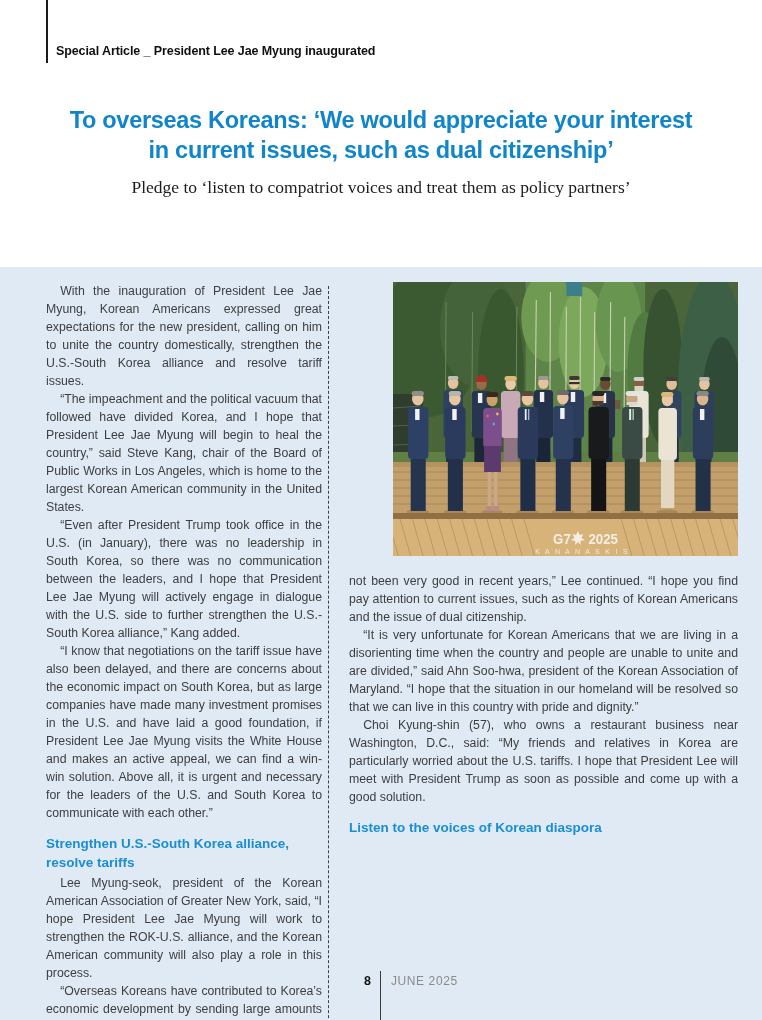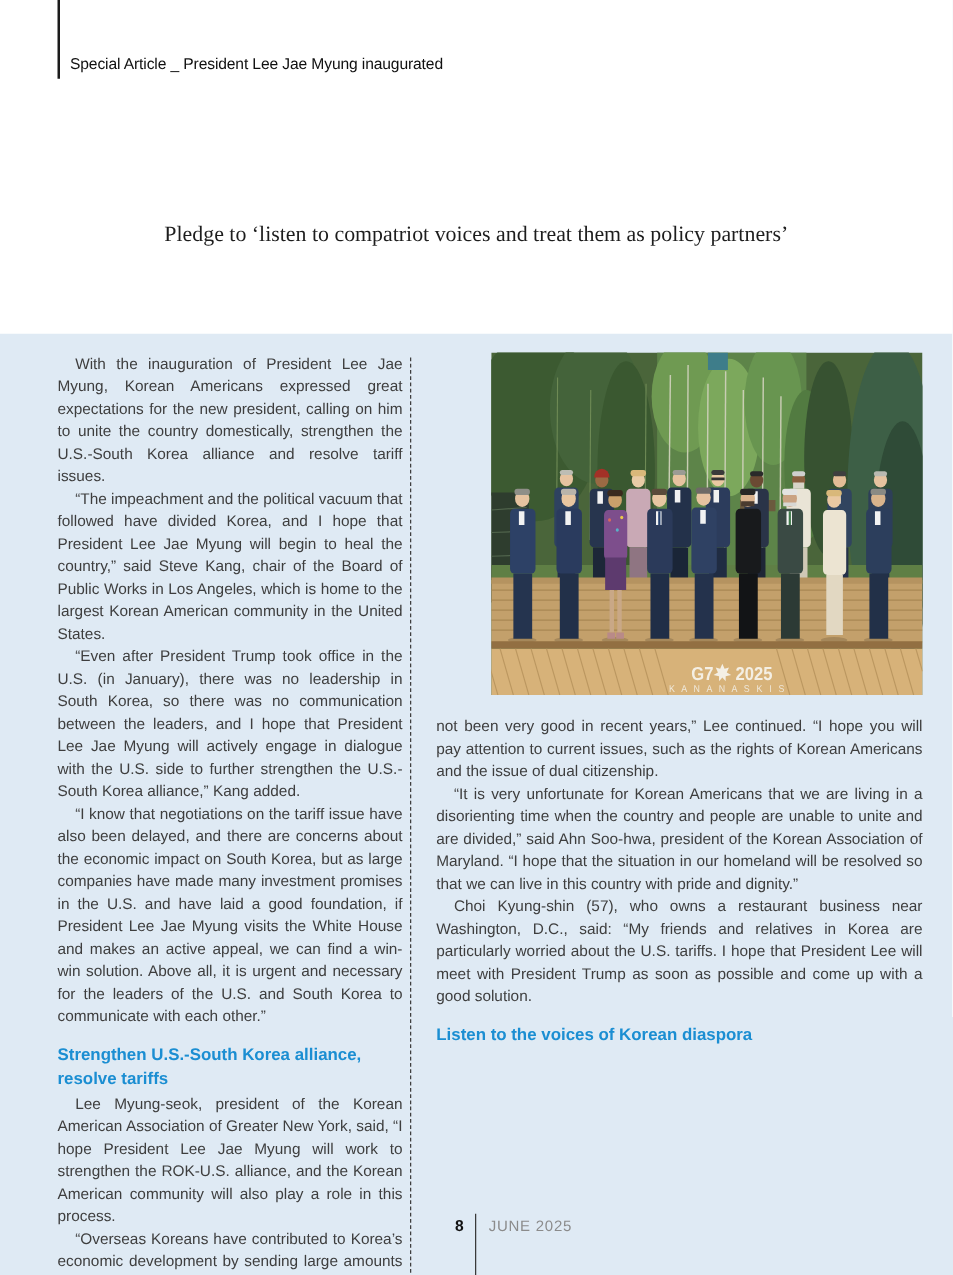--- a/index.html
+++ b/index.html
@@ -2,21 +2,21 @@
 <html><head>
 <meta charset="utf-8">
 <style>
   html,body { margin:0; padding:0; background:#ffffff; }
   .page {
     position:relative; width:762px; height:1020px; background:#ffffff;
     font-family:"Liberation Sans", sans-serif; overflow:hidden;
   }
   .top-rule { position:absolute; left:46px; top:0; width:2px; height:63px; background:#1b1b1b; }
   .kicker {
-    position:absolute; left:56px; top:44px; font-size:12.5px; font-weight:normal;
+    position:absolute; left:56px; top:44px; font-size:12.5px; font-weight:bold;
     color:#101010; letter-spacing:-0.1px;
   }
   .title {
     position:absolute; top:105px; left:20px; right:20px; margin:0; text-align:center;
     color:#1085ca; font-size:23.5px; line-height:30px; font-weight:bold; letter-spacing:-0.3px;
   }
   .subtitle {
     position:absolute; top:177px; left:0; width:100%; text-align:center;
     font-family:"Liberation Serif", serif; font-size:17.5px; color:#1d1d1d;
   }
@@ -46,20 +46,21 @@
   .issue { font-size:12px; color:#8b8b8b; letter-spacing:0.6px; padding-top:3px; }
 </style>
 </head>
 <body>
 
 <div class="page">
 
   <div class="top-rule"></div>
   <div class="kicker">Special Article _ President Lee Jae Myung inaugurated</div>
 
+  <h1 class="title"><span>To overseas Koreans: ‘We would appreciate your interest</span><br><span>in current issues, such as dual citizenship’</span></h1>
 
   <div class="subtitle">Pledge to ‘listen to compatriot voices and treat them as policy partners’</div>
 
   <div class="panel">
 
     <div class="col-left">
       <p class="body">With the inauguration of President Lee Jae Myung, Korean Americans expressed great expectations for the new president, calling on him to unite the country domestically, strengthen the U.S.-South Korea alliance and resolve tariff issues.</p>
       <p class="body">“The impeachment and the political vacuum that followed have divided Korea, and I hope that President Lee Jae Myung will begin to heal the country,” said Steve Kang, chair of the Board of Public Works in Los Angeles, which is home to the largest Korean American community in the United States.</p>
       <p class="body">“Even after President Trump took office in the U.S. (in January), there was no leadership in South Korea, so there was no communication between the leaders, and I hope that President Lee Jae Myung will actively engage in dialogue with the U.S. side to further strengthen the U.S.-South Korea alliance,” Kang added.</p>
       <p class="body">“I know that negotiations on the tariff issue have also been delayed, and there are concerns about the economic impact on South Korea, but as large companies have made many investment promises in the U.S. and have laid a good foundation, if President Lee Jae Myung visits the White House and makes an active appeal, we can find a win-win solution. Above all, it is urgent and necessary for the leaders of the U.S. and South Korea to communicate with each other.”</p>
@@ -304,21 +305,21 @@
 
           <g>
             <text x="201" y="262" text-anchor="end" font-family="Liberation Sans, sans-serif" font-size="15" font-weight="bold" fill="#f4efe4">G7</text>
             <polygon points="209,249 211,253 215,252 213,256 217,258 212,259 212,263 209,260 206,263 206,259 201,258 205,256 203,252 207,253" fill="#f4efe4"></polygon>
             <text x="221" y="262" text-anchor="start" font-family="Liberation Sans, sans-serif" font-size="15" font-weight="bold" fill="#f4efe4">2025</text>
             <text x="214" y="272" text-anchor="middle" font-family="Liberation Sans, sans-serif" font-size="8" letter-spacing="2" fill="#efe8da">K A N A N A S K I S</text>
           </g>
         </svg>
       </figure>
 
-      <p class="body" style="text-indent:0;">not been very good in recent years,” Lee continued. “I hope you will pay attention to current issues, such as the rights of Korean Americans and the issue of dual citizenship.</p>
+      <p class="body" style="text-indent:0;">not been very good in recent years,” Lee continued. “I hope you find pay attention to current issues, such as the rights of Korean Americans and the issue of dual citizenship.</p>
       <p class="body">“It is very unfortunate for Korean Americans that we are living in a disorienting time when the country and people are unable to unite and are divided,” said Ahn Soo-hwa, president of the Korean Association of Maryland. “I hope that the situation in our homeland will be resolved so that we can live in this country with pride and dignity.”</p>
       <p class="body">Choi Kyung-shin (57), who owns a restaurant business near Washington, D.C., said: “My friends and relatives in Korea are particularly worried about the U.S. tariffs. I hope that President Lee will meet with President Trump as soon as possible and come up with a good solution.</p>
       <h2 class="subhead">Listen to the voices of Korean diaspora</h2>
     </div>
   </div>
 
   <div class="footer">
     <span class="pageno">8</span>
     <span class="frule"></span>
     <span class="issue">JUNE 2025</span>

